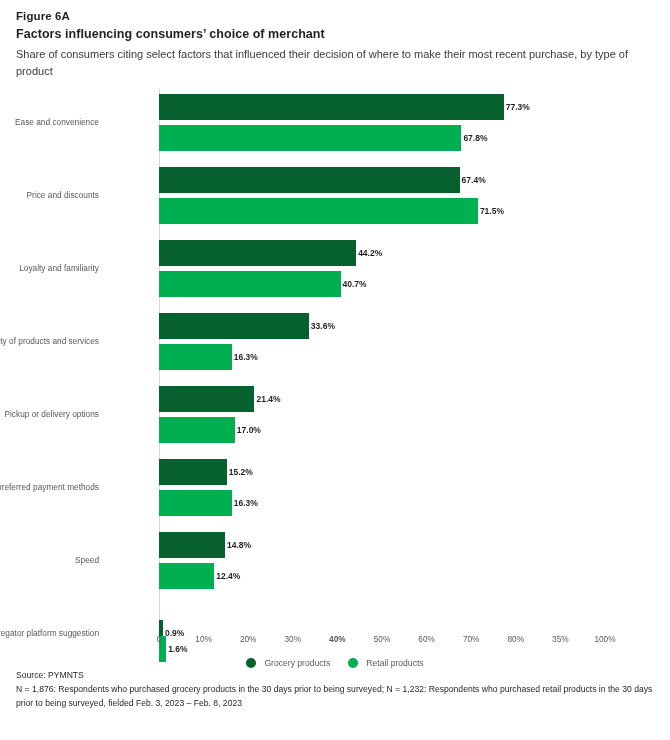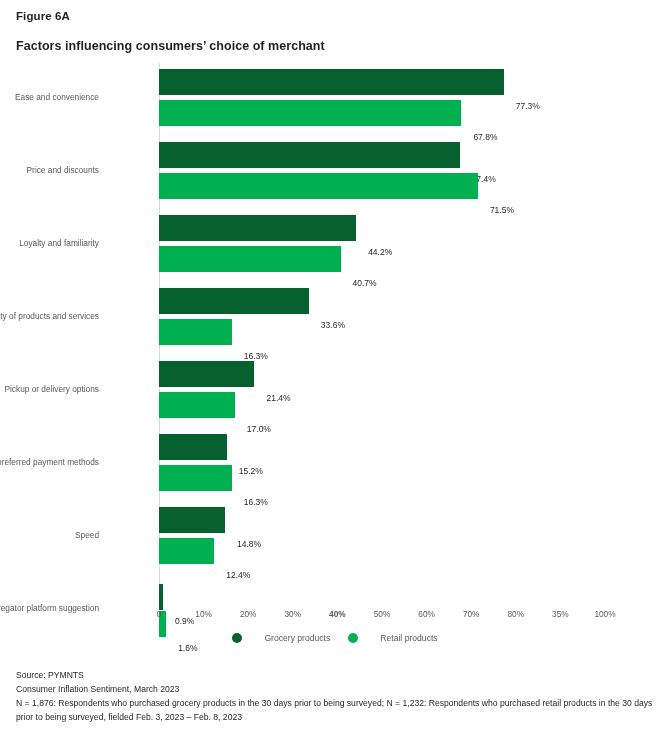--- a/index.html
+++ b/index.html
@@ -28,21 +28,21 @@
     font-weight: bold;
     color: #231f20;
     line-height: 16px;
     letter-spacing: 0.1px;
   }
   .fig-title {
     font-size: 12.5px;
     font-weight: bold;
     color: #231f20;
     line-height: 17px;
-    margin-top: 14px;
+    margin-top: 2px;
     letter-spacing: 0.05px;
   }
   .fig-sub {
     font-size: 11px;
     font-weight: normal;
     color: #3a3a3a;
     line-height: 17px;
     margin-top: 3px;
     max-width: 630px;
   }
@@ -85,25 +85,24 @@
     top: 0;
     height: 26px;
   }
   .bar.grocery { background: #06612e; }
   .bar.retail  { background: #00b050; }
   .bar-label {
     position: absolute;
     top: 50%;
     transform: translateY(-50%);
     font-size: 8.5px;
-    font-weight: normal;
+    font-weight: bold;
     color: #231f20;
     white-space: nowrap;
-    padding-left: 12px;
-    margin-top: 24px;
+    padding-left: 2px;
   }
   .cat-label {
     position: absolute;
     right: 506px;   
     width: 300px;
     text-align: right;
     font-size: 8.3px;
     color: #58595b;
     white-space: nowrap;
   }
@@ -132,21 +131,21 @@
     left: 0;
     width: 670px;
     display: flex;
     justify-content: center;
     align-items: center;
     gap: 18px;
   }
   .legend-item {
     display: flex;
     align-items: flex-start;
-    gap: 22px;
+    gap: 8px;
   }
   .legend-dot {
     width: 10px;
     height: 10px;
     border-radius: 50%;
     display: inline-block;
   }
   .legend-dot.grocery { background: #06612e; }
   .legend-dot.retail  { background: #00b050; }
   .legend-text {
@@ -169,20 +168,21 @@
   .footer .note { margin-top: 0; }
 </style>
 </head>
 <body>
 
 <div class="page">
 
   <div class="header">
     <div class="fig-num">Figure 6A</div>
     <div class="fig-title">Factors influencing consumers’ choice of merchant</div>
+    <div class="fig-sub">Share of consumers citing select factors that influenced their decision of where to make their most recent purchase, by type of product</div>
   </div>
 
   <div class="chart-wrap">
     <div class="axis-line"></div>
     <div class="plot" id="plot">
         <div class="cat-group" style="top: 0px;">
           <div class="cat-label" style="top: 22.5px;">Ease and convenience</div>
           <div class="bar-row" style="position: absolute; top: 0px;">
             <div class="bar grocery" style="width: 344.758px; background: rgb(6, 97, 46);"></div>
             <div class="bar-label" style="left: 344.758px;">77.3%</div>
@@ -253,21 +253,21 @@
             <div class="bar grocery" style="width: 66.008px; background: rgb(6, 97, 46);"></div>
             <div class="bar-label" style="left: 66.008px;">14.8%</div>
           </div>
           <div class="bar-row" style="position: absolute; top: 31px;">
             <div class="bar retail" style="width: 55.304px; background: rgb(0, 176, 80);"></div>
             <div class="bar-label" style="left: 55.304px;">12.4%</div>
           </div>
         </div>
         <div class="cat-group" style="top: 511px;">
           <div class="cat-label" style="top: 22.5px;">Aggregator platform suggestion</div>
-          <div class="bar-row" style="position: absolute; top: 4px;">
+          <div class="bar-row" style="position: absolute; top: 15px;">
             <div class="bar grocery" style="width: 4.014px; background: rgb(6, 97, 46);"></div>
             <div class="bar-label" style="left: 4.014px;">0.9%</div>
           </div>
           <div class="bar-row" style="position: absolute; top: 31px;">
             <div class="bar retail" style="width: 7.136px; background: rgb(0, 176, 80);"></div>
             <div class="bar-label" style="left: 7.136px;">1.6%</div>
           </div>
         </div>
       </div>
     <div class="xaxis" id="xaxis">
@@ -290,17 +290,16 @@
         </div>
         <div class="legend-item">
           <span class="legend-dot retail" style="background: rgb(0, 176, 80);"></span>
           <span class="legend-text">Retail products</span>
         </div>
       </div>
   </div>
 
   <div class="footer">
     <div>Source: PYMNTS</div>
-    <div>Consumer Inflation Sentiment, March 2023</div>
     <div class="note">N = 1,876: Respondents who purchased grocery products in the 30 days prior to being surveyed; N = 1,232: Respondents who purchased retail products in the 30 days prior to being surveyed, fielded Feb. 3, 2023 – Feb. 8, 2023</div>
   </div>
 
 </div>
 
 </body></html>

